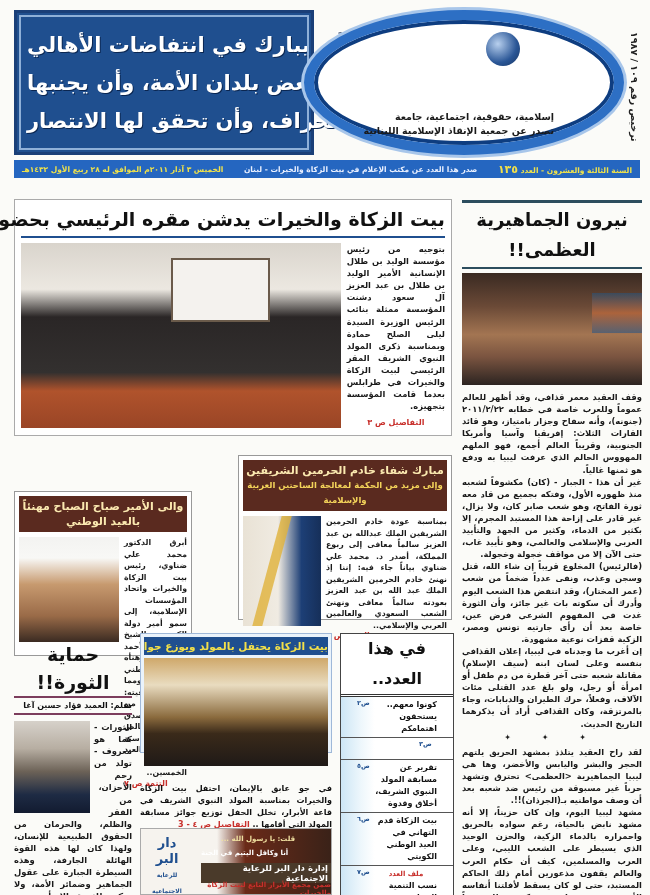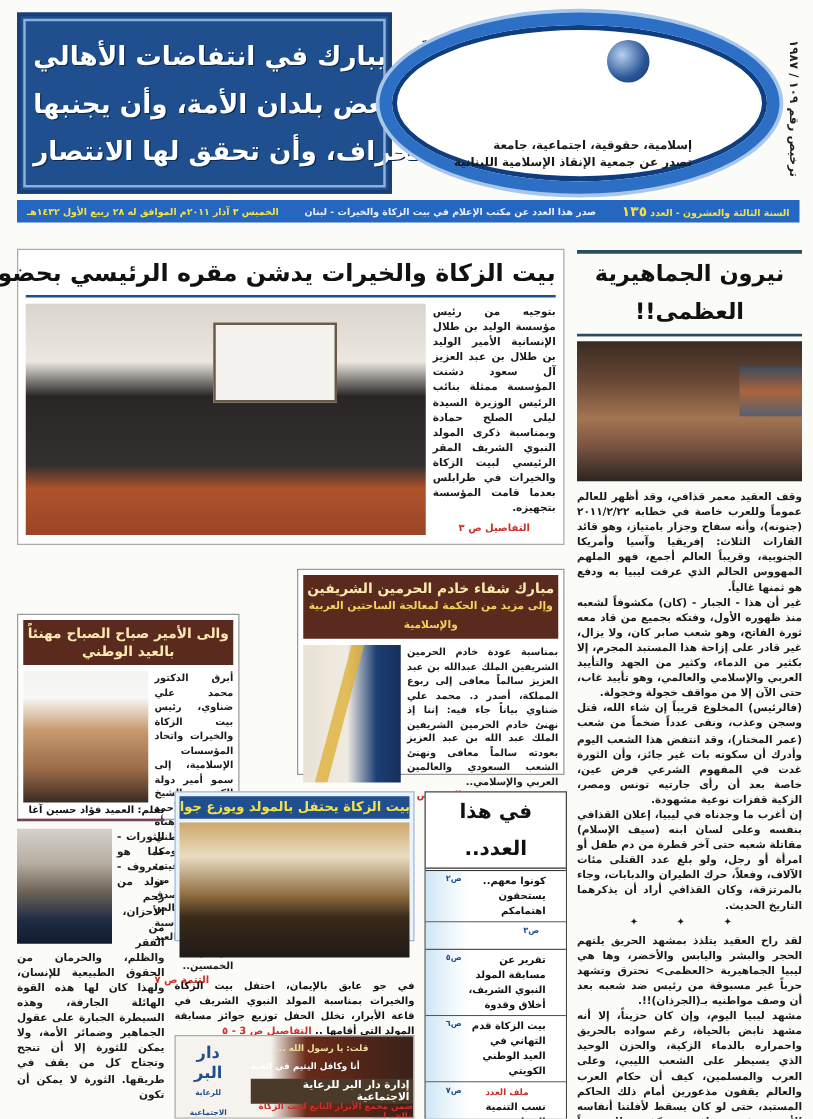--- a/index.html
+++ b/index.html
@@ -159,35 +159,36 @@
   <div class="inner">
     <div style="flex:1;">
       <div class="col-text" style="font-size:7.8px;line-height:11.5px;">أبرق الدكتور محمد علي ضناوي، رئيس بيت الزكاة والخيرات واتحاد المؤسسات الإسلامية، إلى سمو أمير دولة الكويت الشيخ صباح الأحمد الصباح، وهنأه بالعيد الوطني الكويتي ومما جاء في برقيته: نتقدم من سموكم بأصدق التبريك وخالص التهنئة بمناسبة حلول العيد الوطني الخمسين..</div>
       <div class="red-ref" style="text-align:left;">التتمة ص ٧</div>
     </div>
     <div class="photo photo-emir"></div>
   </div>
 </div>
 
 <div class="rev-col">
+  <div class="headline">حماية الثورة!!</div>
   <div class="byline">بقلم: العميد فؤاد حسين آغا</div>
   <div class="inner">
     <div class="col-text" style="flex:1;">الثورات - كما هو معروف - تولد من رحم الأحزان، من الفقر</div>
     <div class="photo photo-author"></div>
   </div>
   <div class="col-text">والظلم، والحرمان من الحقوق الطبيعية للإنسان، ولهذا كان لها هذه القوة الهائلة الجارفة، وهذه السيطرة الجبارة على عقول الجماهير وضمائر الأمة، ولا يمكن للثورة إلا أن تنجح وتجتاح كل من يقف في طريقها. الثورة لا يمكن أن تكون</div>
 </div>
 
 <div class="mawlid">
   <div class="title-bar">بيت الزكاة يحتفل بالمولد ويوزع جوائز مسابقة المولد</div>
   <div class="photo photo-hall"></div>
 </div>
 <div class="mawlid-text">
   <span>في جو عابق بالإيمان، احتفل بيت الزكاة والخيرات بمناسبة المولد النبوي الشريف في قاعة الأبرار، تخلل الحفل توزيع جوائز مسابقة المولد التي أقامها ..</span>
-  <span class="red-ref">التفاصيل ص 3 - ٥</span>
+  <span class="red-ref">التفاصيل ص ٤ - 3</span>
 </div>
 
 <div class="ad">
   <div class="logo">
     <div>دار البر</div>
     <div style="font-size:6px;">للرعاية الاجتماعية</div>
   </div>
   <div class="line1">قلت: يا رسول الله ...</div>
   <div class="line2">أنا وكافل اليتيم في الجنة</div>
   <div class="line3">إدارة دار البر للرعاية الاجتماعية</div>

